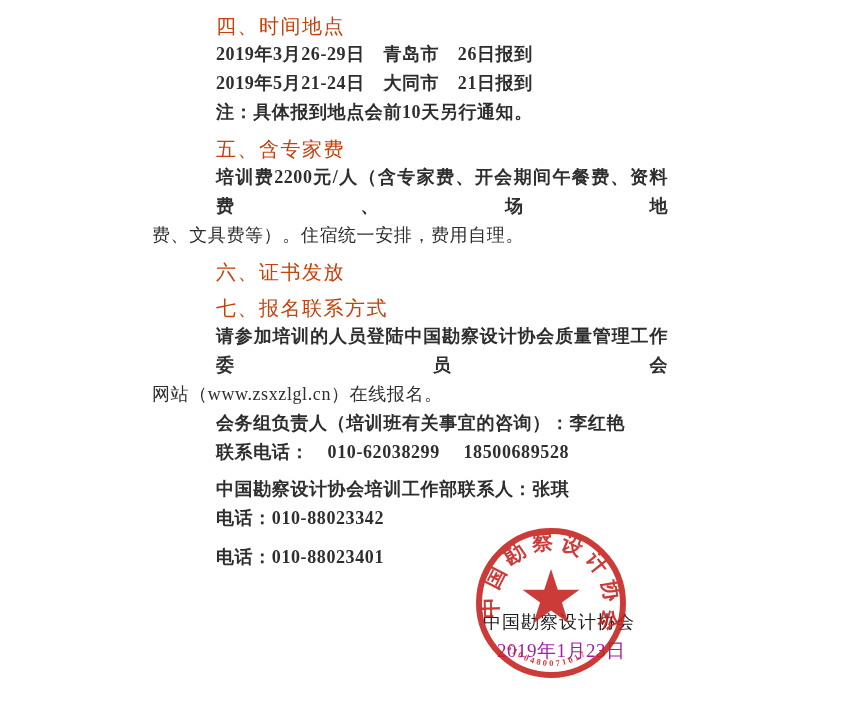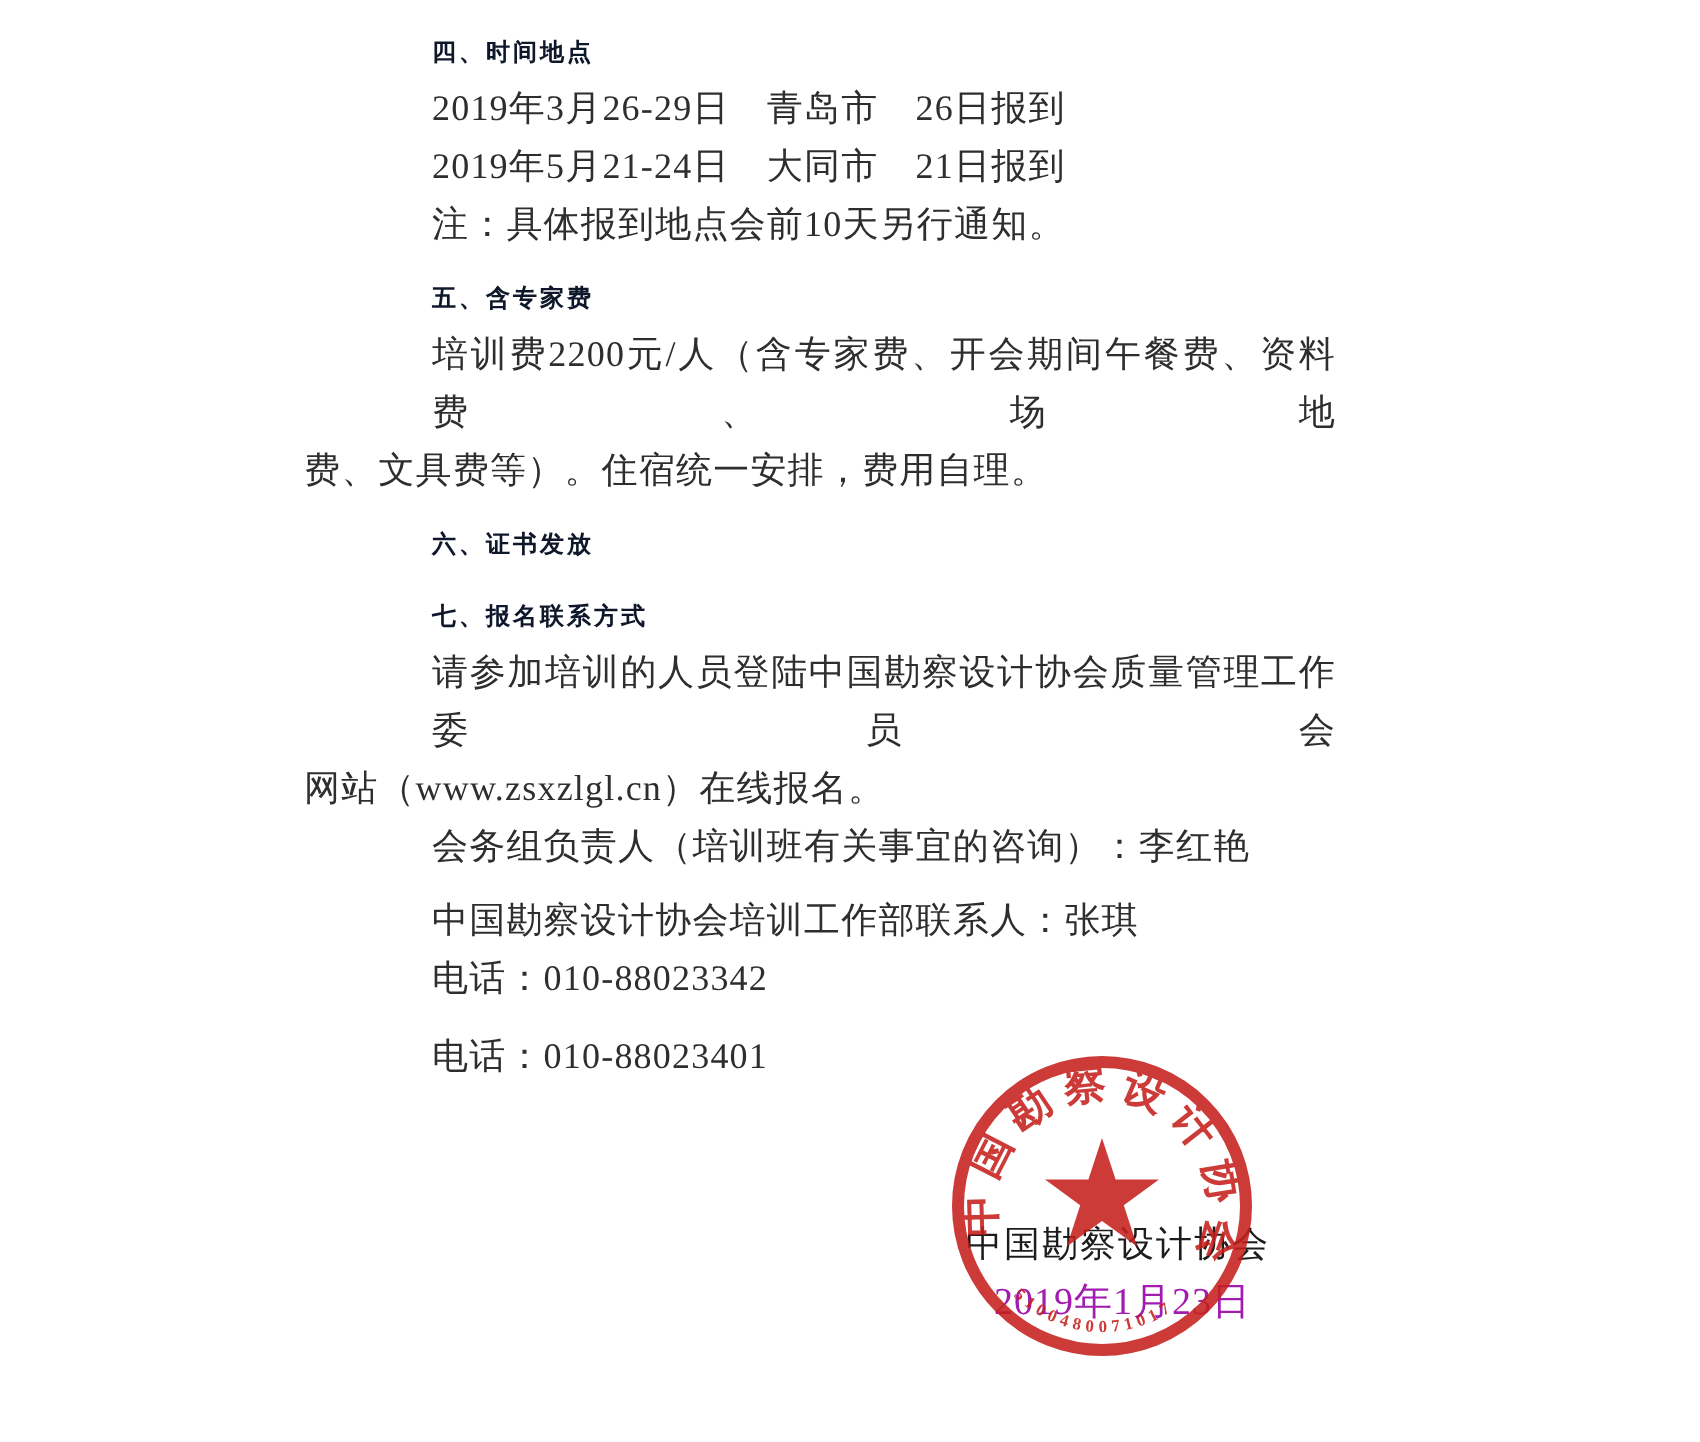--- a/index.html
+++ b/index.html
@@ -14,29 +14,29 @@
     position: absolute;
     left: 152px; top: 4px;
     width: 516px;
     color: #2e2e2e;
     font-size: 18px;
     letter-spacing: 0.6px;
   }
   .sec { margin-top: 8px; }
   .sec.gap10 { margin-top: 10px; }
   .heading {
-    font-size: 12px;
-    font-weight: bold;
-    color: #0f172a;
+    font-size: 20px;
+    font-weight: normal;
+    color: #c2410c;
     padding-left: 64px;
     line-height: 28px;
     letter-spacing: 1.5px;
   }
   .line { line-height: 29px; }
-  .indent { padding-left: 64px; }
+  .indent { padding-left: 64px; font-weight: bold; }
   .fill { text-align: justify; text-align-last: justify; }
   .para2 { margin-top: 8px; }
   
   .sig-org {
     position: absolute; left: 483px; top: 610px;
     font-size: 18px; color: #1c1c1c; letter-spacing: 1px;
     z-index: 1;
   }
   .sig-date {
     position: absolute; left: 497px; top: 638px;
@@ -79,20 +79,21 @@
 
   <div class="sec">
     <div class="heading">六、证书发放</div>
   </div>
 
   <div class="sec">
     <div class="heading">七、报名联系方式</div>
     <div class="line indent fill">请参加培训的人员登陆中国勘察设计协会质量管理工作委员会</div>
     <div class="line">网站（www.zsxzlgl.cn）在线报名。</div>
     <div class="line indent">会务组负责人（培训班有关事宜的咨询）：李红艳</div>
+    <div class="line indent">联系电话：　010-62038299　 18500689528</div>
     <div class="para2">
       <div class="line indent">中国勘察设计协会培训工作部联系人：张琪</div>
       <div class="line indent">电话：010-88023342</div>
     </div>
   </div>
 
   <div class="sec gap10">
     <div class="line indent">电话：010-88023401</div>
   </div>
 

